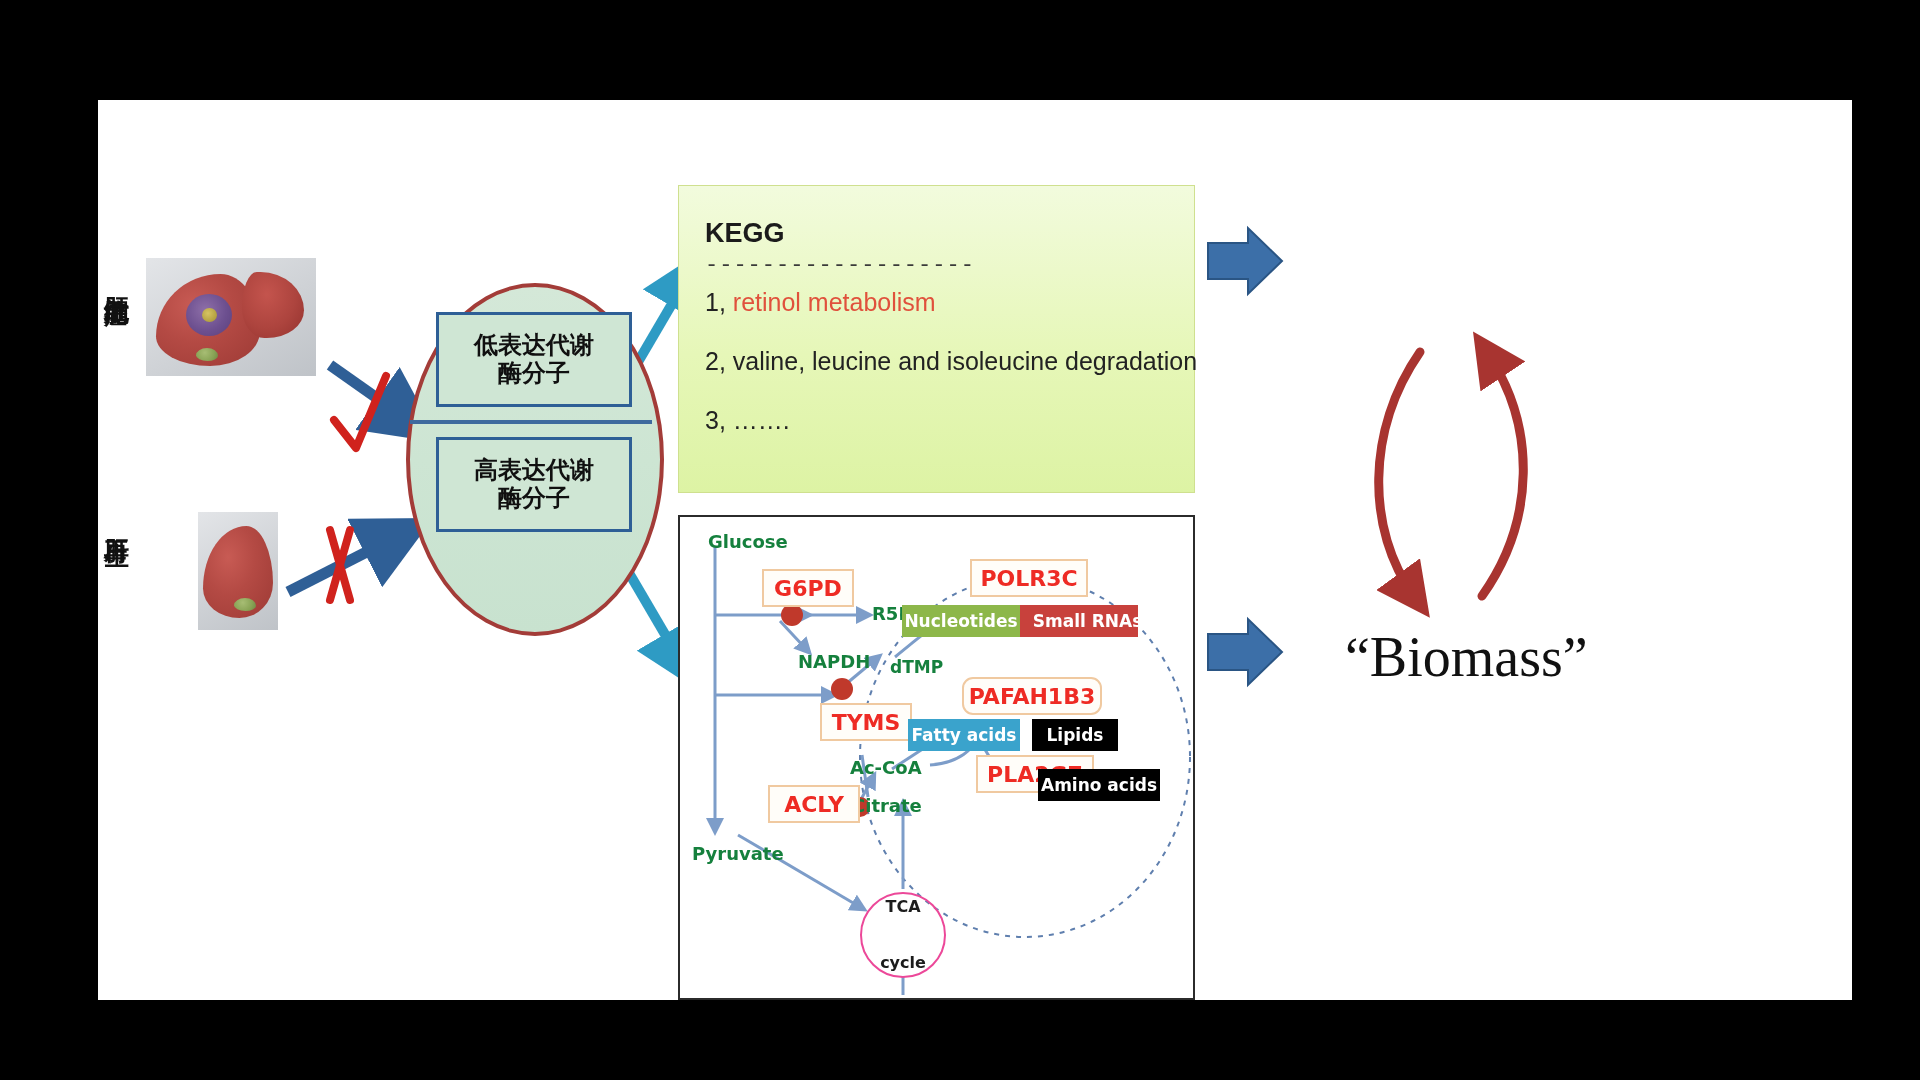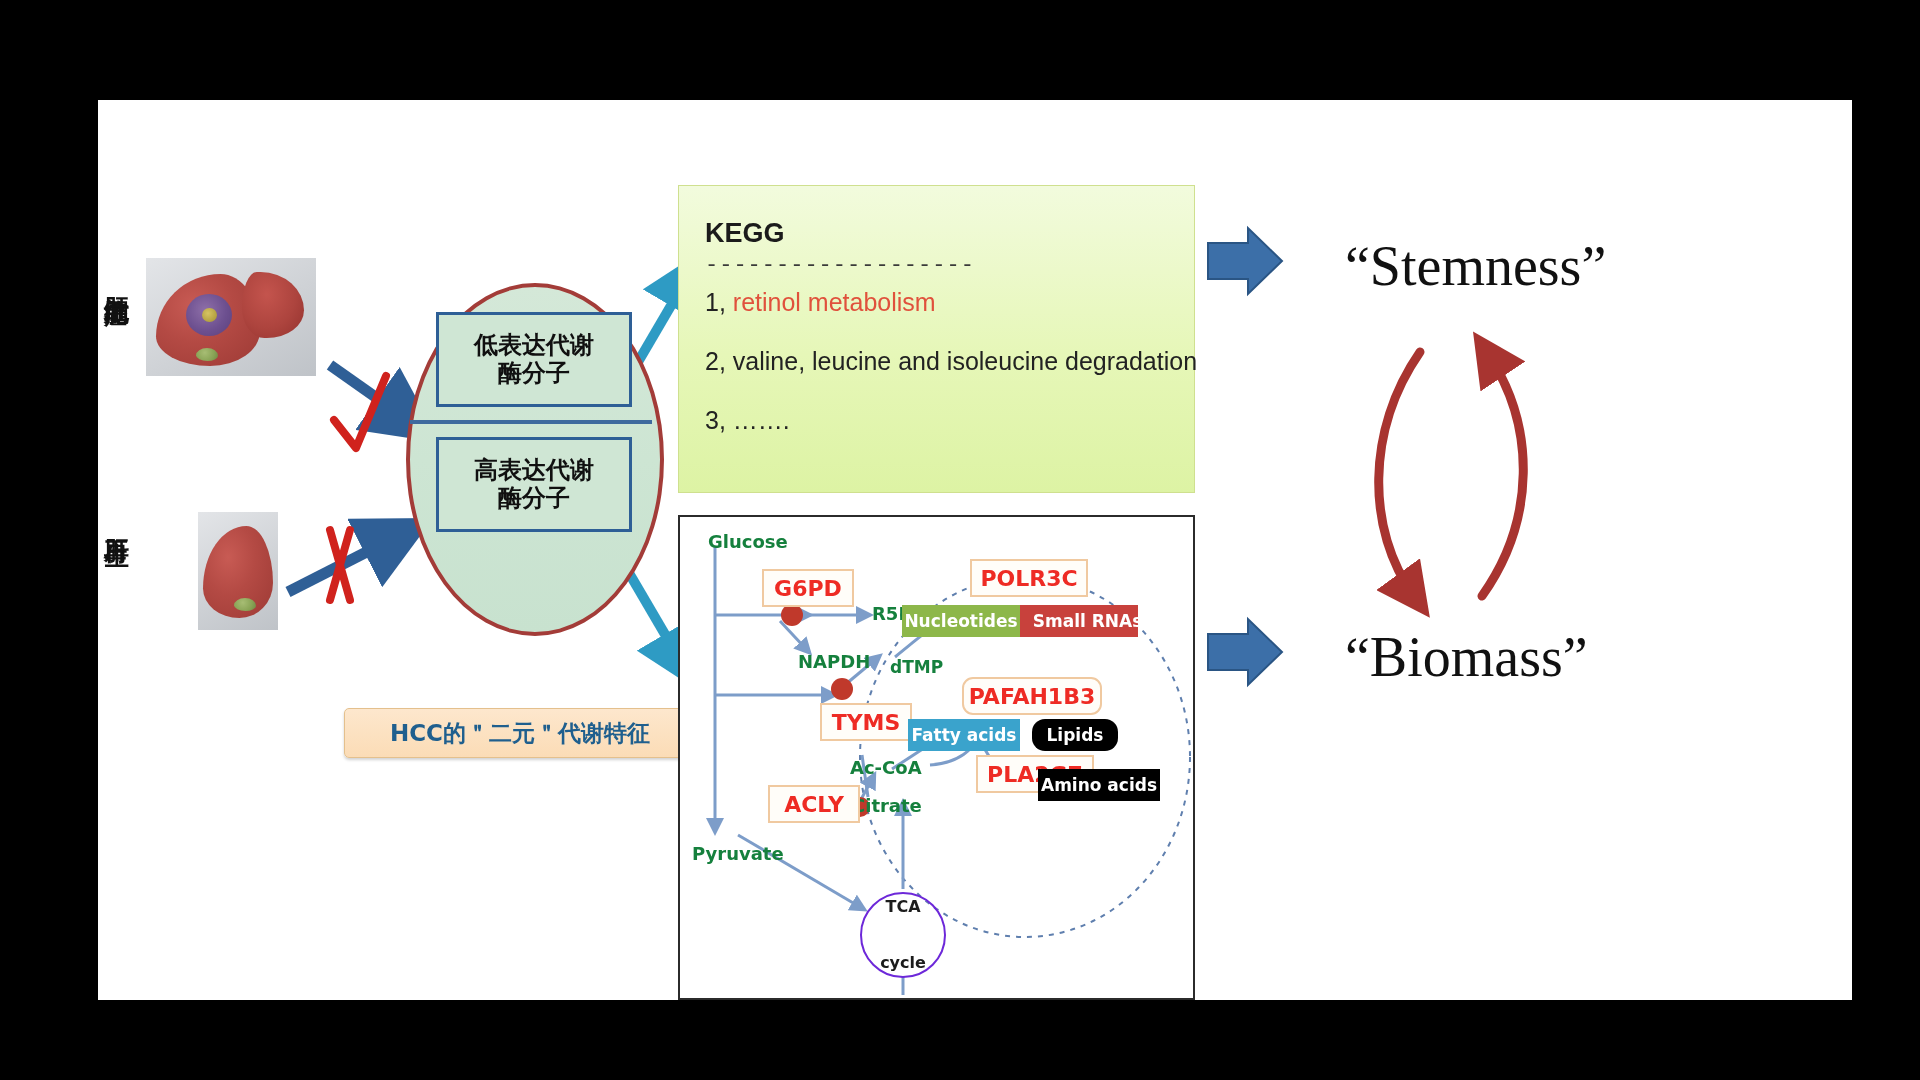--- a/index.html
+++ b/index.html
@@ -226,21 +226,21 @@
     white-space: nowrap;
     box-sizing: border-box;
     margin-left: 40px;
   }
   #tca-circle {
     position: absolute;
     left: 180px;
     top: 375px;
     width: 86px;
     height: 86px;
-    border: 2px solid #6d28d9;
+    border: 2px solid #ec4899;
     border-radius: 50%;
     display: flex;
     flex-direction: column;
     align-items: center;
     justify-content: center;
     font-family: "DejaVu Sans", sans-serif;
     font-weight: 700;
     font-size: 16px;
     color: #1c1c1c;
     line-height: 1.15;
@@ -347,21 +347,20 @@
       </span>
     </div>
 
     <div class="enz-box" id="enz-box-high">
       <span>
         <span>高表达代谢</span><br>
         <span>酶分子</span>
       </span>
     </div>
 
-    <div id="hcc-caption">HCC的＂二元＂代谢特征</div>
 
     <div id="kegg-panel">
       <div id="kegg-title">KEGG</div>
       <div id="kegg-rule">-------------------</div>
 
       <div class="kegg-item">
         <span class="kegg-num">1,</span>
         <span class="accent" style="color:#e0513c">retinol metabolism</span>
       </div>
 
@@ -446,22 +445,21 @@
       <div class="gene-box" style="left:82px; top:52px; width:92px; height:38px; font-size:22px;">G6PD</div>
       <div class="gene-box" style="left:140px; top:186px; width:92px; height:38px; font-size:22px;">TYMS</div>
       <div class="gene-box" style="left:88px; top:268px; width:92px; height:38px; font-size:22px;">ACLY</div>
       <div class="gene-box" style="left:290px; top:42px; width:118px; height:38px; font-size:22px;">POLR3C</div>
       <div class="gene-box" style="left:282px; top:160px; width:140px; height:38px; font-size:22px;border-radius:11px;">PAFAH1B3</div>
       <div class="gene-box" style="left:296px; top:238px; width:118px; height:38px; font-size:22px;">PLA2G7</div>
 
       <div class="prod-box" style="left:182px; top:88px; width:118px; height:32px; background:#8db74a; font-size:17px;">Nucleotides</div>
       <div class="prod-box" style="left:300px; top:88px; width:118px; height:32px; background:#c8413c; font-size:17px;padding-left:17px;">Small RNAs</div>
       <div class="prod-box" style="left:188px; top:202px; width:112px; height:32px; background:#3aa3cc; font-size:17px;">Fatty acids</div>
-      <div class="prod-box" style="left:312px; top:202px; width:86px; height:32px; background:#000000; font-size:17px;border-radius:13px;">Lipids</div>
+      <div class="prod-box" style="left:312px; top:202px; width:86px; height:32px; background:#000000; font-size:17px;">Lipids</div>
       <div class="prod-box" style="left:318px; top:252px; width:122px; height:32px; background:#000000; font-size:17px;">Amino acids</div>
 
     </div>
 
-    <div class="outcome-label" id="outcome-stemness">“Stemness”</div>
     <div class="outcome-label" id="outcome-biomass">“Biomass”</div>
 
   </div>
 </div>
 
 </body></html>

